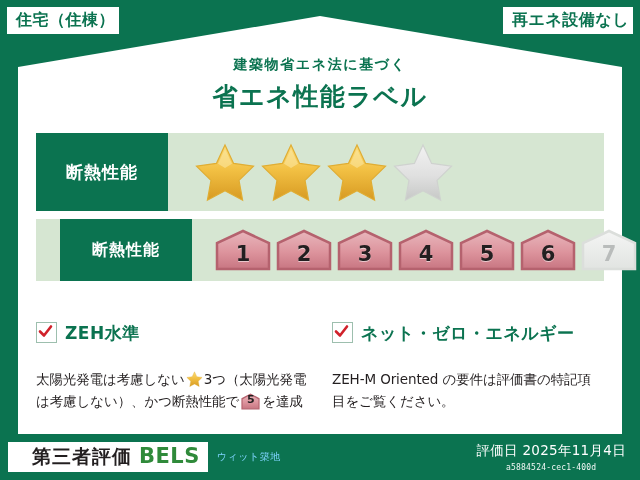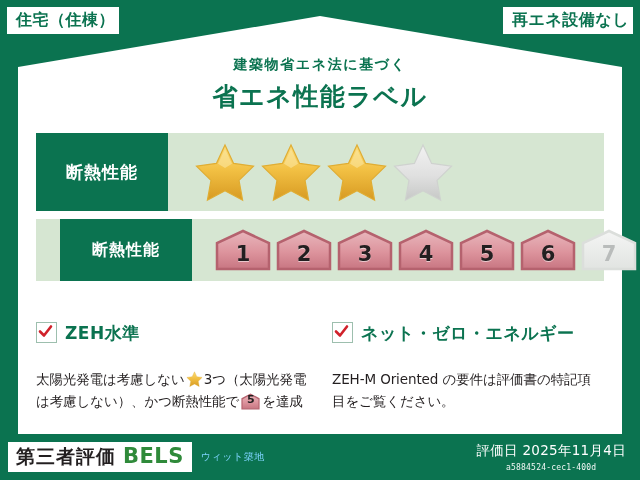--- a/index.html
+++ b/index.html
@@ -145,21 +145,21 @@
 
   
   .bottom-bar{
     position:absolute;left:0;right:0;bottom:0;height:46px;
     z-index:5;
     display:flex;align-items:center;
   }
   .bels-box{
     margin-left:8px;
     background:#ffffff;
-    padding:4px 8px 5px 8px;
+    padding:4px 8px 5px 24px;
     display:flex;align-items:baseline;gap:7px;
     line-height:1;
   }
   .bels-jp{color:#231f20;font-weight:bold;font-size:19px;letter-spacing:1px;}
   .bels-en{color:#2f8a3a;font-weight:bold;font-size:21px;letter-spacing:.5px;}
   .builder{
     color:#7dd3fc;font-size:10px;margin-left:9px;letter-spacing:.5px;
   }
   .eval{
     margin-left:auto;margin-right:14px;text-align:center;color:#ffffff;

